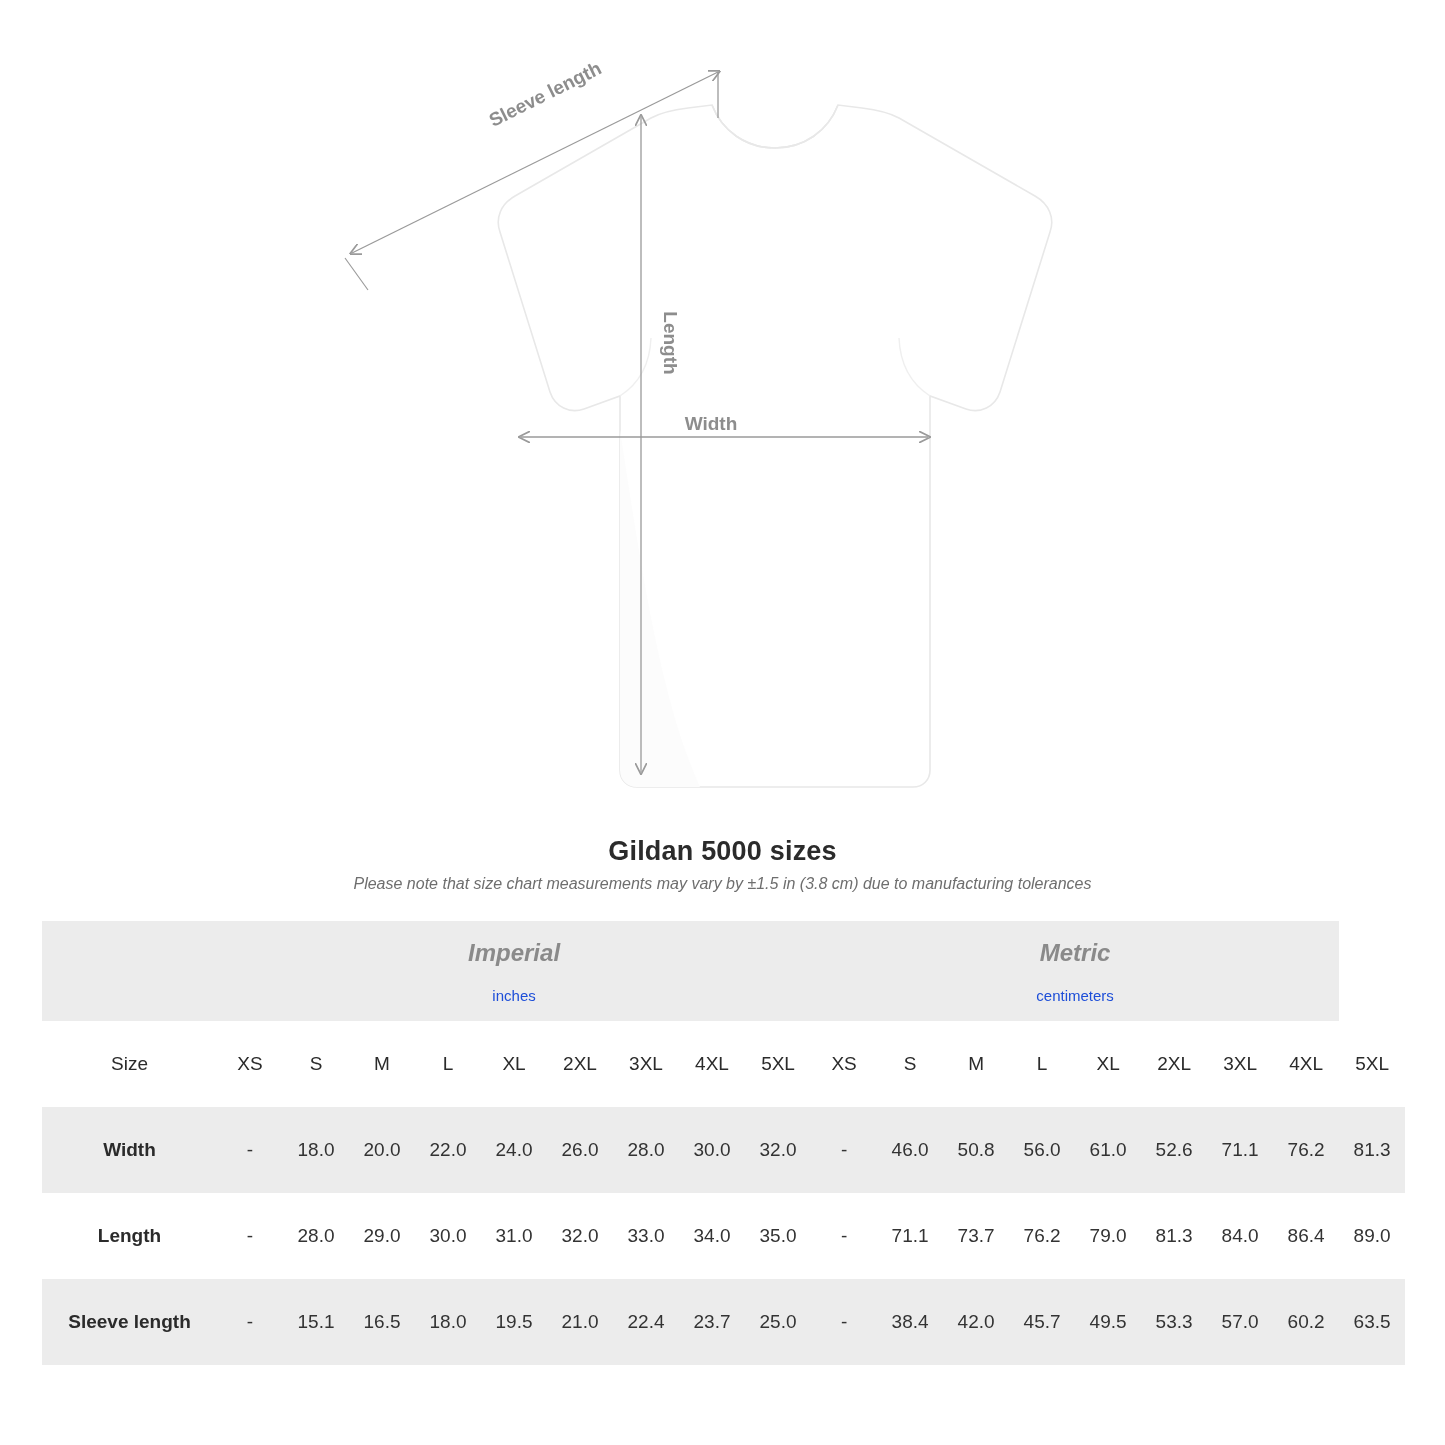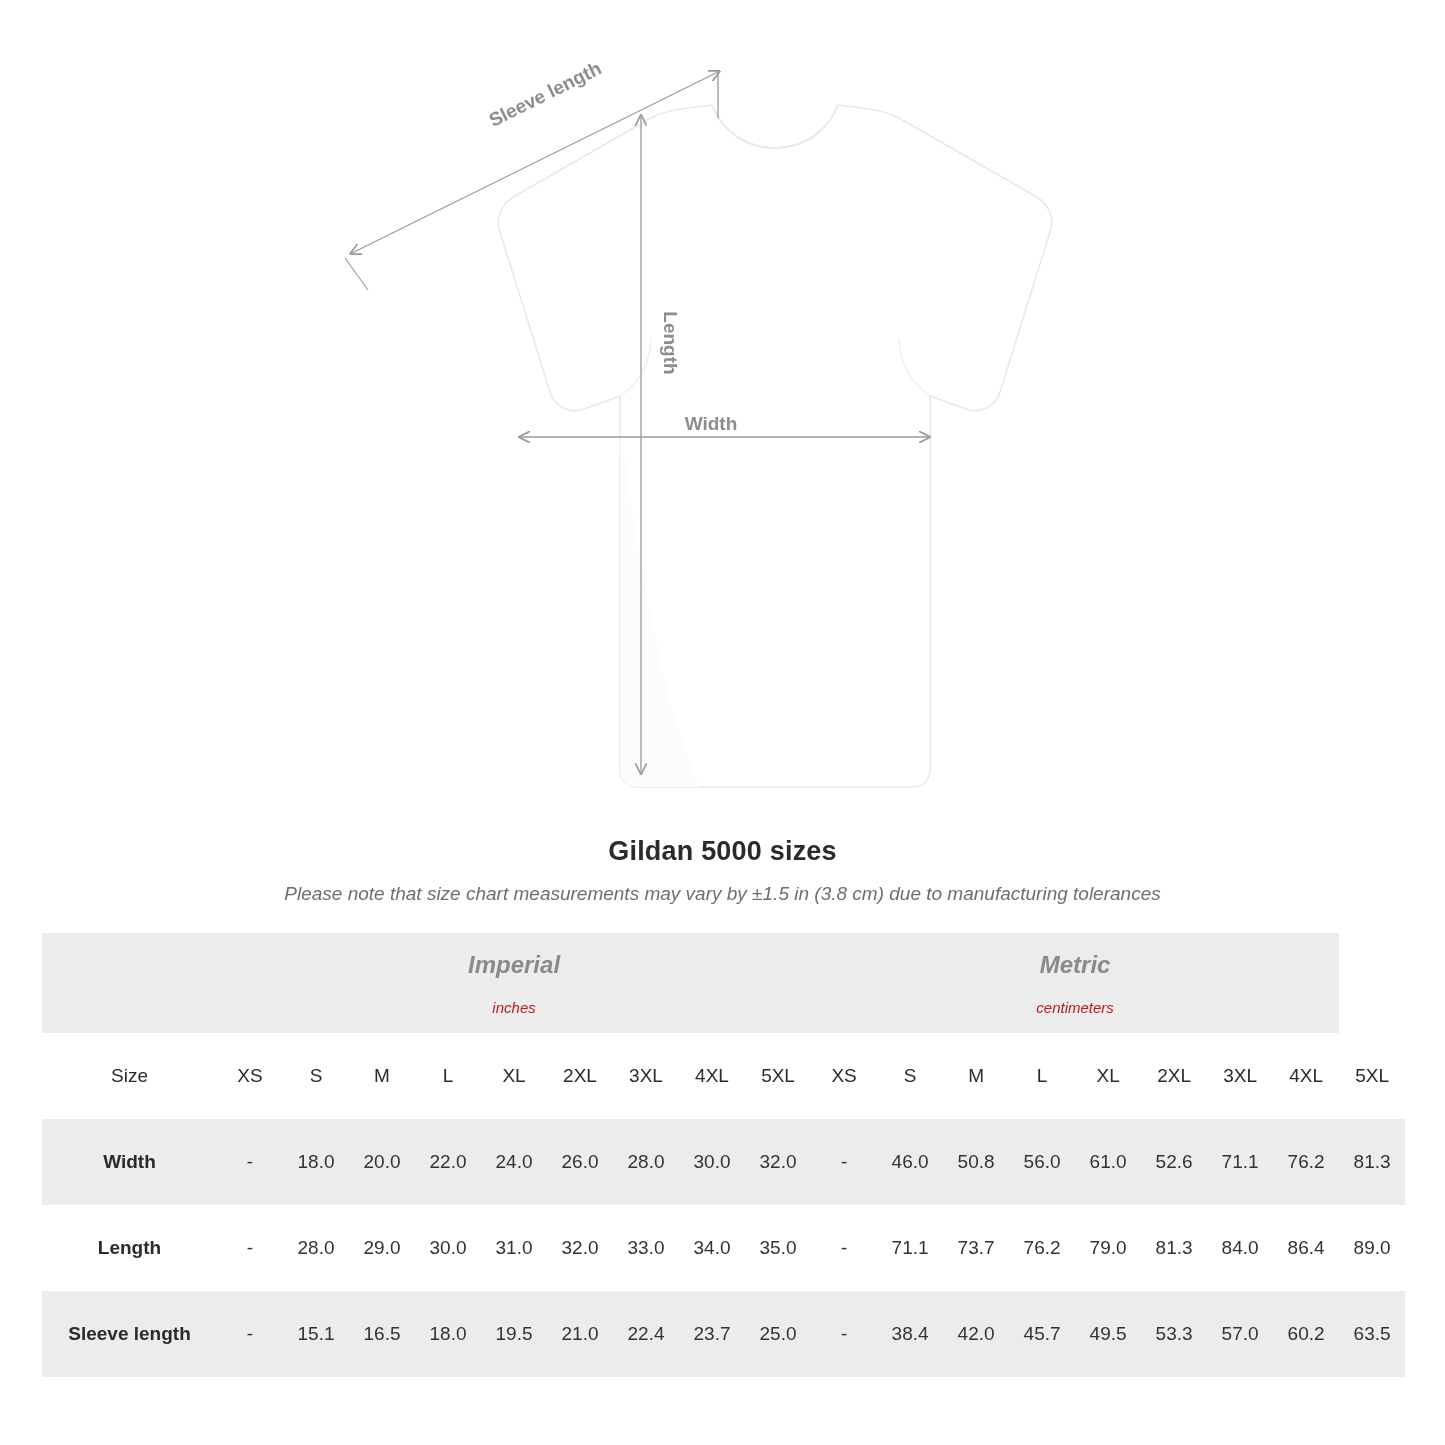--- a/index.html
+++ b/index.html
@@ -35,24 +35,24 @@
     text-align: center;
     margin-top: 6px;
   }
   .chart-title {
     font-size: 27px;
     font-weight: bold;
     color: #2b2b2b;
     letter-spacing: 0.2px;
   }
   .chart-note {
-    font-size: 19px;
+    font-size: 16px;
     font-style: italic;
     color: #6e6e6e;
-    margin-top: 16px;
+    margin-top: 8px;
   }
 
   
   .table-wrap {
     margin: 28px 42px 0 42px;
   }
   table.size-table {
     border-collapse: collapse;
     width: 1361px;
     table-layout: fixed;
@@ -71,22 +71,21 @@
     padding: 0;
   }
   .unit-name {
     font-size: 24px;
     font-weight: bold;
     font-style: italic;
     color: #8a8a8a;
   }
   .unit-sub {
     font-size: 15px;
-    font-style: italic;
-    color: #b91c1c;
+    color: #1d4ed8;
     margin-top: 20px;
   }
 
   
   .head-row td {
     background: #ffffff;
     height: 84px;
     font-size: 19px;
     font-weight: bold;
     color: #2b2b2b;

